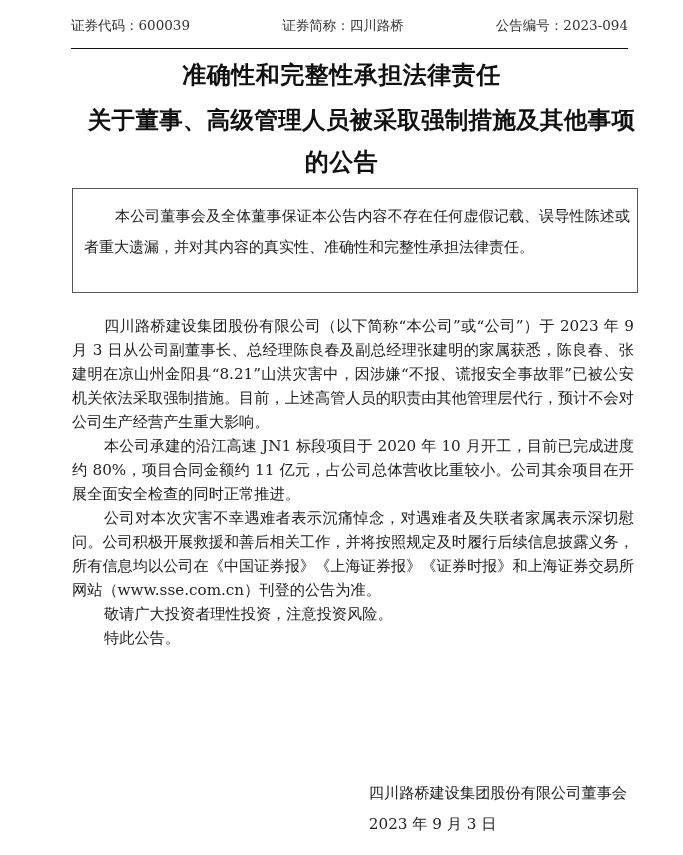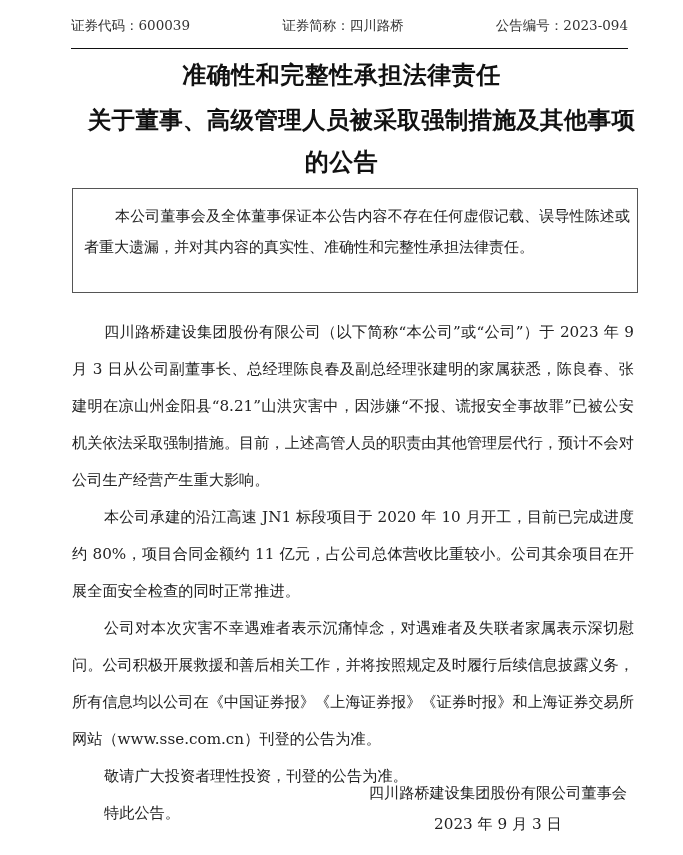--- a/index.html
+++ b/index.html
@@ -64,33 +64,33 @@
       color: #222;
       text-indent: 31px;
       text-align: justify;
     }
     .body-text {
       position: absolute;
       left: 72px;
       top: 314px;
       width: 562px;
       font-size: 15.2px;
-      line-height: 37px;
+      line-height: 24px;
       color: #222;
     }
     .body-text p {
       margin: 0;
       text-indent: 32px;
       text-align: justify;
     }
     .signature {
       position: absolute;
       right: 56px;
       top: 778px;
-      text-align: center;
+      text-align: left;
       font-size: 15.2px;
       line-height: 31px;
       color: #222;
       white-space: nowrap;
     }
   </style>
 </head>
 <body>
 
 <div class="header">
@@ -104,20 +104,20 @@
 <div class="title t3">的公告</div>
 
 <div class="notice-box">
   <div class="notice-text">本公司董事会及全体董事保证本公告内容不存在任何虚假记载、误导性陈述或者重大遗漏，并对其内容的真实性、准确性和完整性承担法律责任。</div>
 </div>
 
 <div class="body-text">
   <p>四川路桥建设集团股份有限公司（以下简称“本公司”或“公司”）于 2023 年 9 月 3 日从公司副董事长、总经理陈良春及副总经理张建明的家属获悉，陈良春、张建明在凉山州金阳县“8.21”山洪灾害中，因涉嫌“不报、谎报安全事故罪”已被公安机关依法采取强制措施。目前，上述高管人员的职责由其他管理层代行，预计不会对公司生产经营产生重大影响。</p>
   <p>本公司承建的沿江高速 JN1 标段项目于 2020 年 10 月开工，目前已完成进度约 80%，项目合同金额约 11 亿元，占公司总体营收比重较小。公司其余项目在开展全面安全检查的同时正常推进。</p>
   <p>公司对本次灾害不幸遇难者表示沉痛悼念，对遇难者及失联者家属表示深切慰问。公司积极开展救援和善后相关工作，并将按照规定及时履行后续信息披露义务，所有信息均以公司在《中国证券报》《上海证券报》《证券时报》和上海证券交易所网站（www.sse.com.cn）刊登的公告为准。</p>
-  <p>敬请广大投资者理性投资，刊登的公告为准。</p>
+  <p>敬请广大投资者理性投资，注意投资风险。</p>
   <p>特此公告。</p>
 </div>
 
 <div class="signature">
   <div>四川路桥建设集团股份有限公司董事会</div>
   <div>2023 年 9 月 3 日</div>
 </div>
 
 </body></html>

